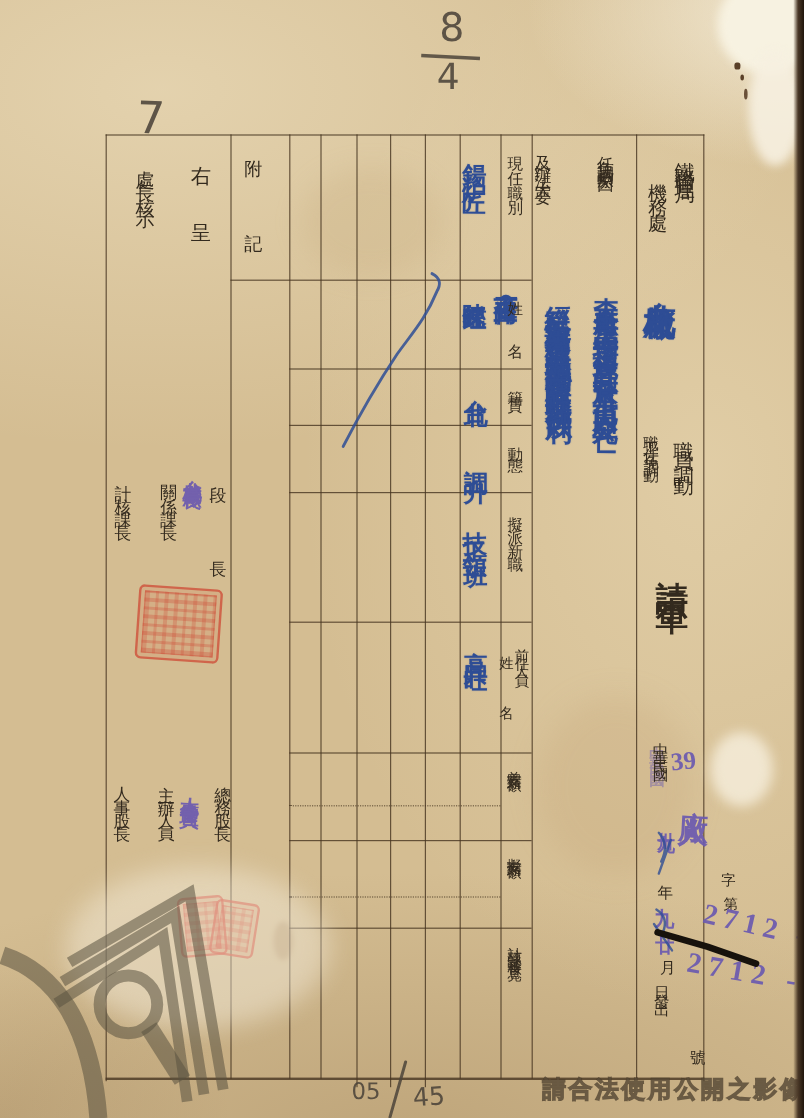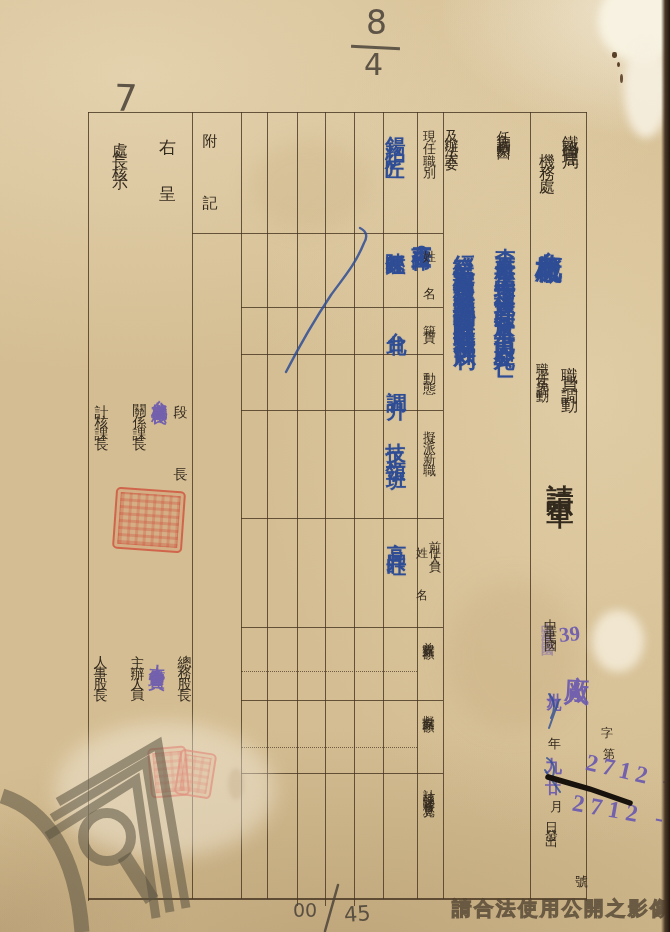--- a/index.html
+++ b/index.html
@@ -139,21 +139,21 @@
   <div class="v print" style="left:130px;top:644px;font-size:14px;letter-spacing:11px;">主辦人員</div>
   <div class="v print" style="left:93px;top:644px;font-size:14px;letter-spacing:11px;">人事股長</div>
   <div class="v purple" style="left:150px;top:651px;font-size:16px;letter-spacing:3px;transform:rotate(3deg);">人事管理員</div>
   <div class="seal" style="left:149px;top:747px;width:35px;height:46px;transform:rotate(-5deg);"></div>
   <div class="seal" style="left:177px;top:751px;width:33px;height:42px;transform:rotate(9deg);"></div>
 
   <div class="h pencil" style="left:366px;top:6px;font-size:33px;">8</div>
   <div style="position:absolute;left:351px;top:46px;width:49px;height:3px;background:#4c443a;opacity:.85;transform:rotate(3deg);z-index:3;"></div>
   <div class="h pencil" style="left:364px;top:50px;font-size:30px;">4</div>
   <div class="h pencil" style="left:114px;top:80px;font-size:37px;transform:rotate(2deg);z-index:4;">7</div>
-  <div class="h pencil" style="left:293px;top:901px;font-size:19px;">00</div>
+  <div class="h pencil" style="left:293px;top:901px;font-size:19px;">05</div>
   <div class="h pencil" style="left:344px;top:904px;font-size:21px;transform:rotate(-4deg);">45</div>
 
   <svg class="overlay" width="670" height="932" viewBox="0 0 670 932">
 
     <path d="M360,228 c8,4 7,10 4,15 c-9,22 -20,34 -33,52 c-14,21 -28,44 -45,77" fill="none" stroke="#2e4d95" stroke-width="2.4" stroke-linecap="round" opacity=".85"></path>
 
     <path d="M549,694 q9,10 2,24 M559,700 l-10,28 M547,758 q11,7 5,20 M545,770 l15,22" fill="none" stroke="#2e4d95" stroke-width="2" stroke-linecap="round" opacity=".8"></path>
 
     <path d="M548,777 L590,789 L630,803" fill="none" stroke="#17120c" stroke-width="5.5" stroke-linecap="round"></path>
 

